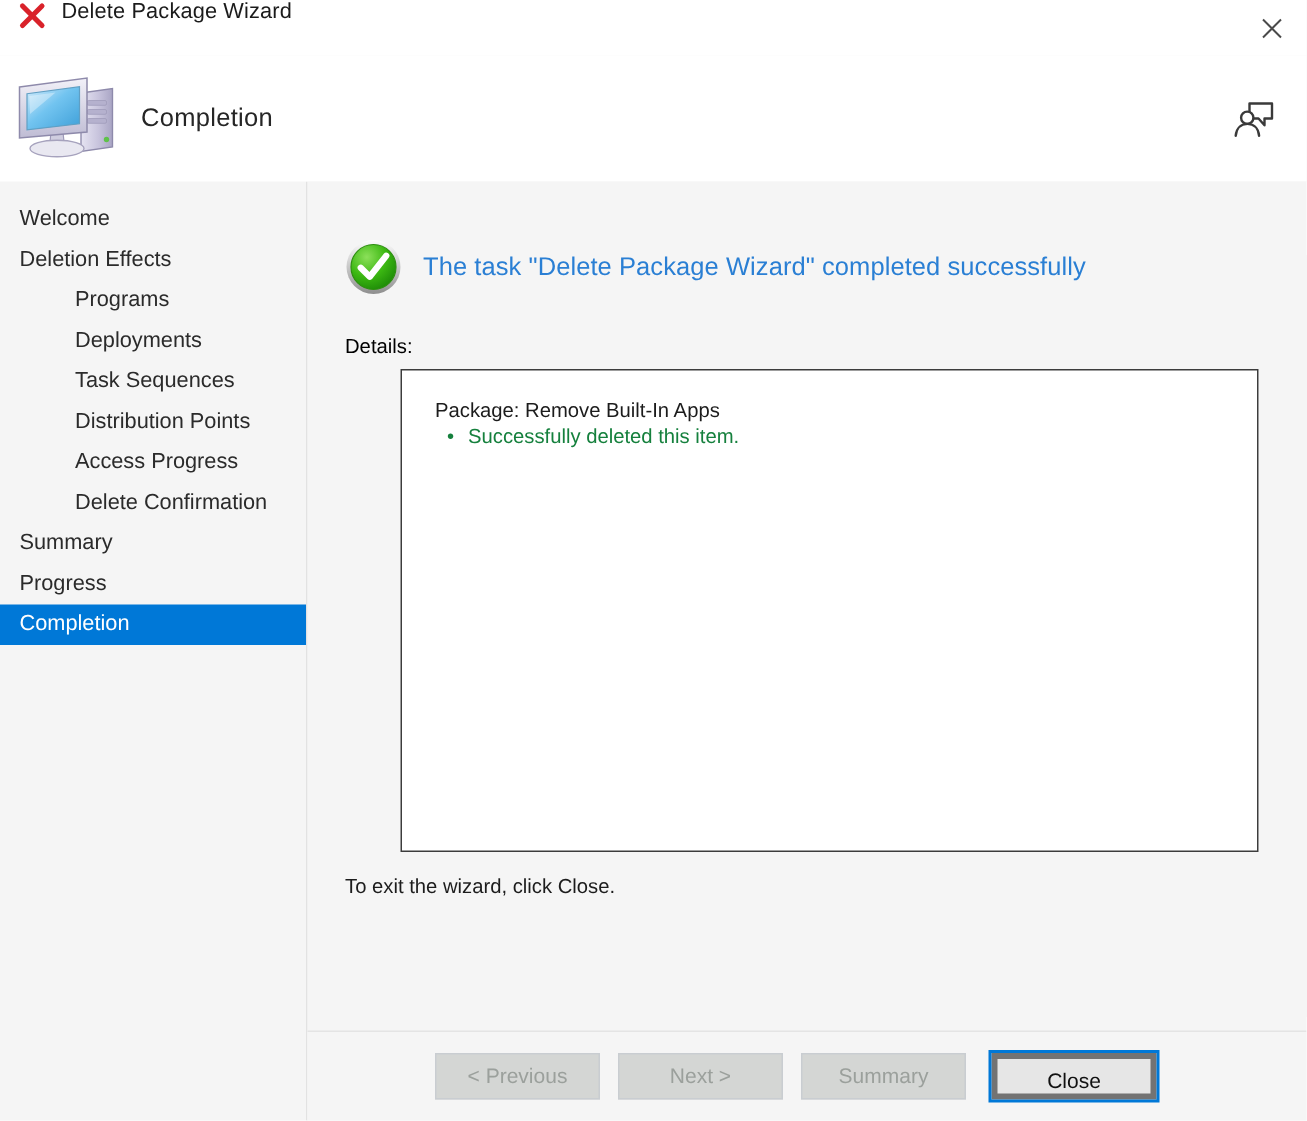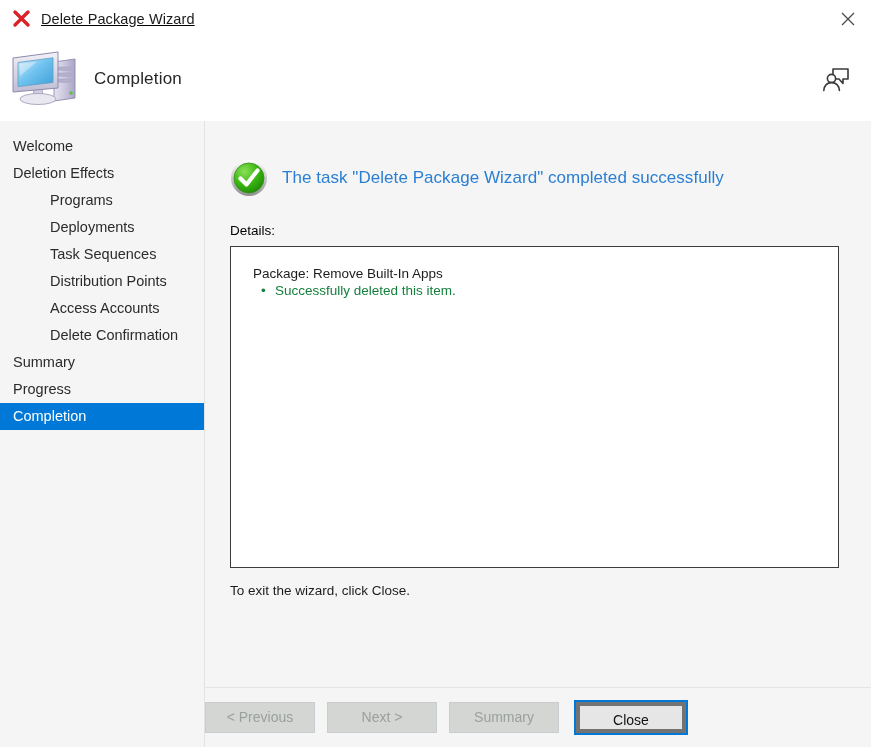--- a/index.html
+++ b/index.html
@@ -20,23 +20,21 @@
     display: flex;
     flex-direction: column;
   }
 
   
   .titlebar {
     height: 37px;
     flex: 0 0 37px;
     background: #ffffff;
     display: flex;
-    align-items: center;
-    position: relative;
-    text-decoration: underline;
+    position: relative;
   }
   .titlebar-icon {
     width: 22px; height: 22px;
     margin-left: 11px;
     margin-right: 8px;
     position: relative;
     flex: 0 0 22px;
   }
   .titlebar-title {
     font-size: 14.5px;
@@ -160,20 +158,21 @@
     color: #000000;
     margin-bottom: 8px;
   }
   .details-box {
     border: 1px solid #3c3c3c;
     background: #ffffff;
     height: 322px;
     flex: 0 0 322px;
     padding: 18px 16px 10px 22px;
     overflow: hidden;
+    margin-left: 37px;
   }
   .details-line {
     font-size: 13.5px;
     color: #1c1c1c;
     line-height: 17px;
     white-space: nowrap;
   }
   .details-sub {
     font-size: 13.5px;
     color: #15803d;
@@ -196,21 +195,21 @@
   }
 
   
   .footer {
     flex: 0 0 60px;
     height: 60px;
     border-top: 1px solid #e4e4e4;
     background: #f5f5f5;
     display: flex;
     align-items: center;
-    justify-content: flex-start;
+    justify-content: center;
     padding-right: 12px;
     gap: 12px;
   }
   .btn {
     width: 110px;
     height: 31px;
     font-size: 14px;
     font-family: "Liberation Sans", sans-serif;
     border: 1px solid #c9cdd1;
     background: #d4d6d4;
@@ -296,21 +295,21 @@
 
   <div class="body">
 
     <div class="sidebar">
       <div class="nav-item">Welcome</div>
       <div class="nav-item">Deletion Effects</div>
       <div class="nav-item sub">Programs</div>
       <div class="nav-item sub">Deployments</div>
       <div class="nav-item sub">Task Sequences</div>
       <div class="nav-item sub">Distribution Points</div>
-      <div class="nav-item sub">Access Accounts</div>
+      <div class="nav-item sub">Access Progress</div>
       <div class="nav-item sub">Delete Confirmation</div>
       <div class="nav-item">Summary</div>
       <div class="nav-item">Progress</div>
       <div class="nav-item selected">Completion</div>
     </div>
 
     <div class="content">
       <div class="content-main">
 
         <div class="success-row">

